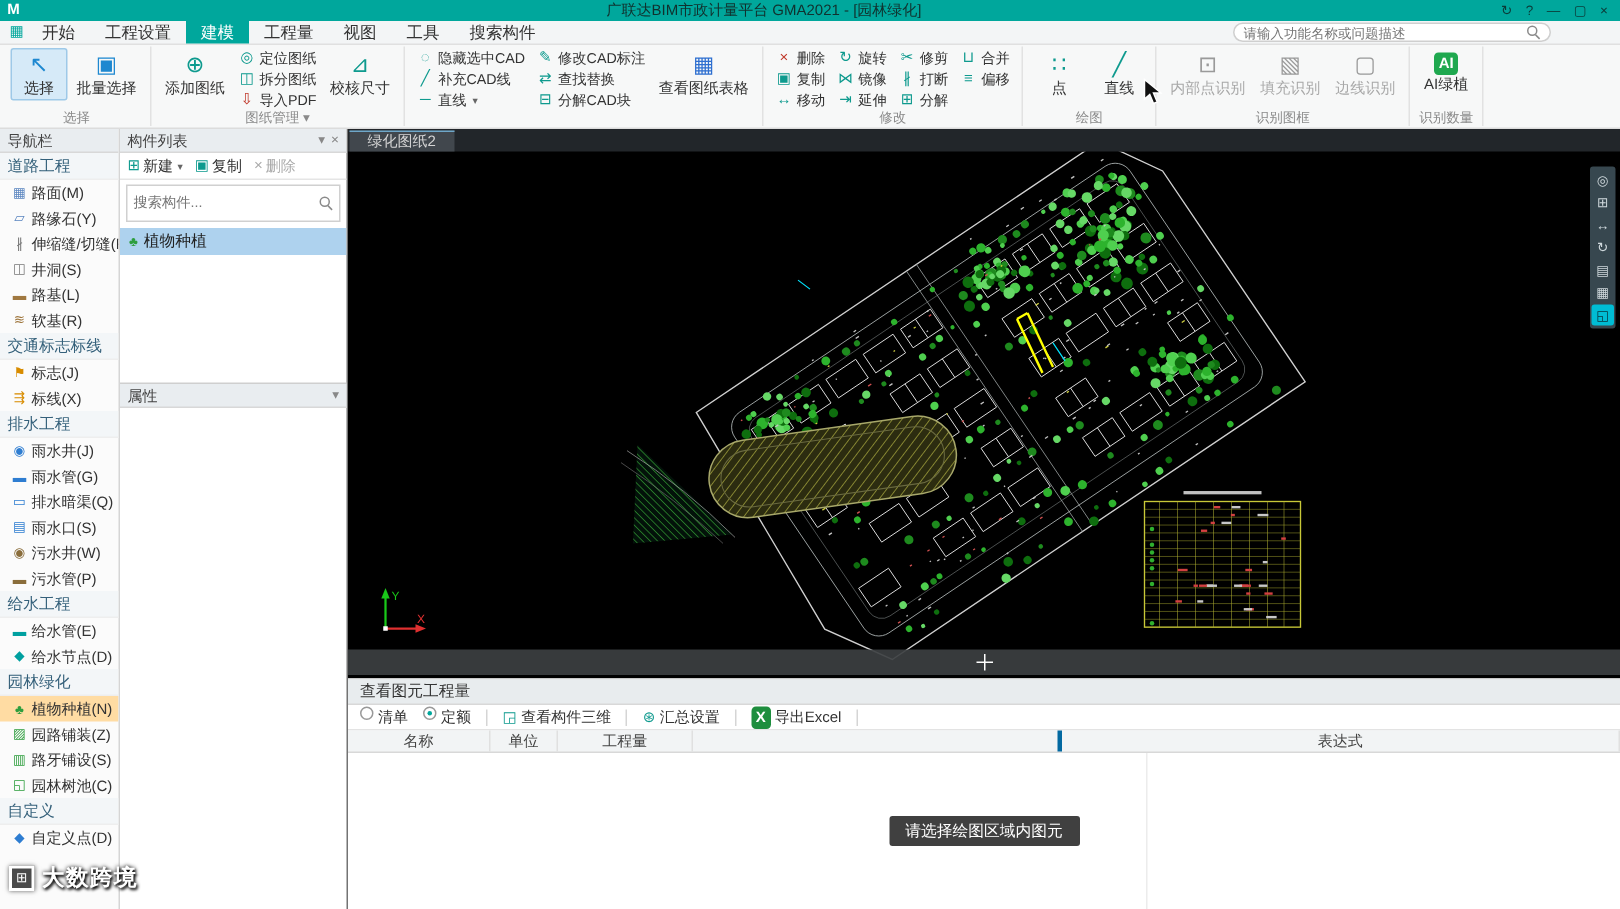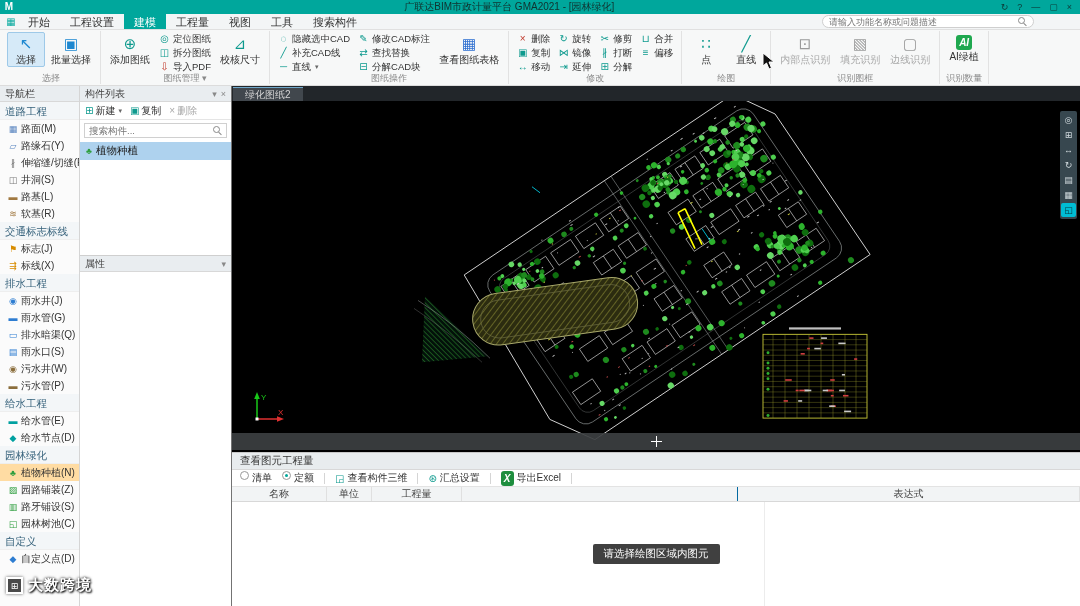--- a/index.html
+++ b/index.html
@@ -32,21 +32,21 @@
   .rgroup-content { display:flex; align-items:flex-start; gap:2px; flex:1; }
   .rgroup-label { position:absolute; bottom:0; left:0; right:0; text-align:center; font-size:9px; color:#8a8a8a; line-height:11px; white-space:nowrap; }
   .rbtn-big { display:flex; flex-direction:column; align-items:center; min-width:38px; padding:2px 3px 1px; border:1px solid transparent; border-radius:2px; gap:1px; }
   .rbtn-big .ricon { font-size:15px; line-height:18px; height:18px; }
   .rbtn-big .rlabel { font-size:10px; color:#333; line-height:11px; white-space:nowrap; }
   .rbtn-big.selected { background:#d6eaf8; border-color:#9ec9e8; }
   .rbtn-big.disabled .rlabel { color:#a8a8a8; }
   .rsmall-col { display:flex; flex-direction:column; }
   .rbtn-small { display:flex; align-items:center; gap:3px; height:14px; padding:0 3px; font-size:9.5px; color:#333; white-space:nowrap; }
   .rbtn-small .ricon { font-size:10px; width:11px; text-align:center; line-height:12px; }
-  .ai-badge { color:#fff; font-weight:bold; font-size:10px; padding:1px 3px; border-radius:3px; line-height:13px;font-style:italic; }
+  .ai-badge { color:#fff; font-weight:bold; font-size:10px; padding:1px 3px; border-radius:3px; line-height:13px; }
   .caret { font-size:7px; color:#666; margin-left:1px; }
 
   
   .region-row { height:18px; background:#eef0f2; border-bottom:1px solid #d8d8d8; display:flex; align-items:center; padding-left:2px; flex:0 0 auto; }
   .region-btn { height:15px; background:#fff; border:1px solid #c4c4c4; font-size:10px; display:flex; align-items:center; gap:3px; padding:0 5px; color:#333; font-family:inherit; }
 
   
   .main { flex:1; display:flex; overflow:hidden; min-height:0; }
   .panel-head { height:16px; background:#e9edf0; border-bottom:1px solid #d8d8d8; font-size:10px; color:#444; display:flex; align-items:center; padding:0 5px; justify-content:space-between; flex:0 0 auto; }
   .ph-icons { display:flex; gap:4px; color:#888; font-size:9px; }
@@ -56,21 +56,21 @@
   .nav-item { height:17px; display:flex; align-items:center; gap:3px; padding-left:8px; font-size:10px; color:#333; white-space:nowrap; overflow:hidden; }
   .nav-item.selected { background:#ffdca3; }
   .nav-item .nicon { width:10px; font-size:9px; text-align:center; flex:0 0 auto; }
 
   .mid-col { width:152px; border-right:1px solid #737373; display:flex; flex-direction:column; background:#fff; }
   .comp-panel { height:170px; display:flex; flex-direction:column; border-bottom:1px solid #cfcfcf; }
   .comp-toolbar { height:18px; display:flex; align-items:center; gap:8px; padding:0 5px; border-bottom:1px solid #e5e5e5; font-size:10px; flex:0 0 auto; }
   .tool-btn { display:flex; align-items:center; gap:2px; color:#333; }
   .tool-btn.disabled { color:#aaa; }
   .tool-btn .ricon { font-size:10px; }
-  .comp-search { margin:3px 4px; height:15px; border:1px solid #d0d0d0; display:flex; align-items:center; padding:0 4px; flex:0 0 auto; }
+  .comp-search { margin:3px 4px; height:25px; border:1px solid #d0d0d0; display:flex; align-items:center; padding:0 4px; flex:0 0 auto; }
   .comp-search input { flex:1; border:none; outline:none; font-size:9.5px; color:#999; min-width:0; }
   .comp-list { flex:1; overflow:hidden; padding-top:1px; }
   .comp-item { height:18px; padding-left:6px; font-size:10.5px; color:#222; display:flex; align-items:center; gap:4px; }
   .comp-item.selected { background:#aed2ee; }
 
   .prop-panel { flex:1; display:flex; flex-direction:column; min-height:0; }
   .prop-table { font-size:10px; color:#333; }
   .prop-row { display:flex; border-bottom:1px solid #e3e3e3; }
   .prop-cell { border-right:1px solid #e3e3e3; height:16px; line-height:16px; padding:0 3px; overflow:hidden; white-space:nowrap; }
   .prop-row.header .prop-cell { background:#f2f4f5; color:#555; }
@@ -101,21 +101,21 @@
   .radio { display:flex; align-items:flex-start; gap:3px; }
   .rdot { width:9px; height:9px; border:1px solid #999; border-radius:50%; position:relative; background:#fff; }
   .radio.checked .rdot::after { content:""; position:absolute; inset:2px; background:#00a79c; border-radius:50%; }
   .vsep { width:1px; height:11px; background:#d5d5d5; }
   .qty-action { display:flex; align-items:center; gap:3px; }
   .qty-action .ricon { font-size:10px; }
   .qty-header { height:15px; display:flex; background:#f2f4f5; border-bottom:1px solid #d8d8d8; font-size:10px; color:#444; flex:0 0 auto; }
   .qh-cell { border-right:1px solid #e0e0e0; display:flex; align-items:center; justify-content:center; }
   .qh-name { width:95px; } .qh-unit { width:45px; } .qh-qty { width:90px; }
   .qh-fill { flex:1; border-right:none; }
-  .qh-expr { width:343px; border-left:1px solid #0369a1; }
+  .qh-expr { width:375px; border-left:3px solid #0369a1; }
   .qty-body { flex:1; position:relative; display:flex; align-items:center; justify-content:center; min-height:0; }
   .expr-divider { position:absolute; right:315px; top:0; bottom:0; border-left:1px solid #ececec; }
   .qty-empty { background:#404040; color:#fff; font-size:10.5px; padding:3px 11px; border-radius:2px; }
 
   
   .watermark { position:absolute; left:6px; top:576px; display:flex; align-items:center; gap:5px; z-index:50; }
   .wm-logo { width:17px; height:17px; border:2px solid #fff; background:#4a4a4a; color:#fff; font-size:9px; display:flex; align-items:center; justify-content:center; box-shadow:0 0 3px rgba(0,0,0,.6); }
   .wm-text { font-size:15px; font-weight:bold; color:#fff; letter-spacing:1px; text-shadow:0 0 3px #000, 1px 1px 2px #000; }
   .mouse-cursor { position:absolute; left:762px; top:52px; z-index:60; }
 </style>
@@ -223,21 +223,20 @@
             <div class="rbtn-small">
               <span class="ricon" style="color: rgb(14, 154, 142);">⊟</span>
               <span class="rlabel2">分解CAD块</span>
             </div>
           </div>
           <div class="rbtn-big">
             <span class="ricon" style="color: rgb(46, 111, 208);">▦</span>
             <span class="rlabel">查看图纸表格</span>
           </div>
         </div>
-        <div class="rgroup-label">图纸操作</div>
       </div>
       <div class="rgroup">
         <div class="rgroup-content">
           <div class="rsmall-col">
             <div class="rbtn-small">
               <span class="ricon" style="color: rgb(192, 57, 43);">×</span>
               <span class="rlabel2">删除</span>
             </div>
             <div class="rbtn-small">
               <span class="ricon" style="color: rgb(14, 154, 142);">▣</span>

